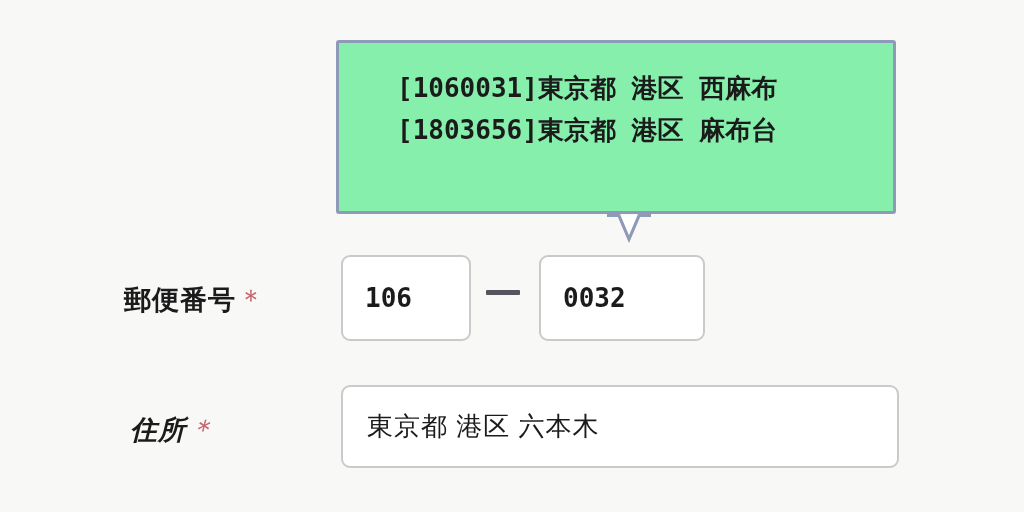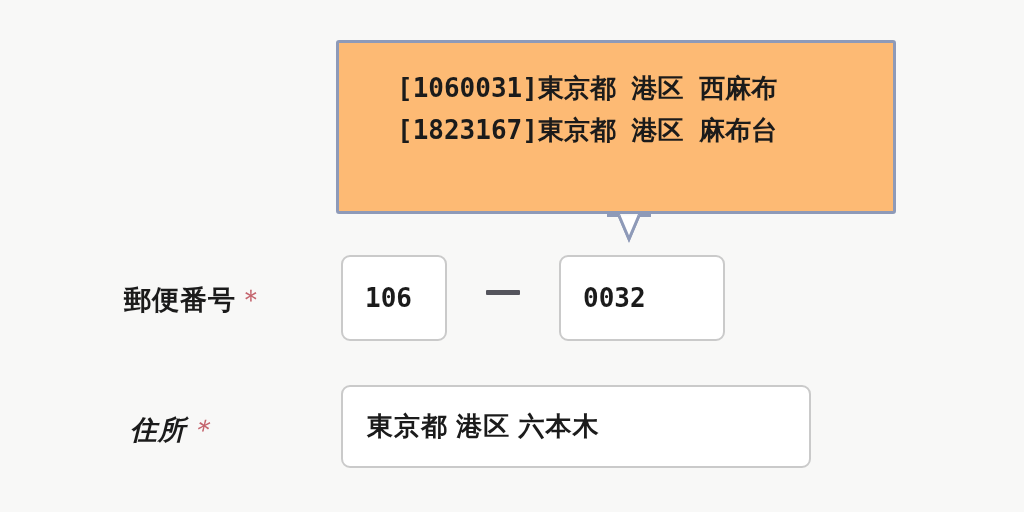--- a/index.html
+++ b/index.html
@@ -22,21 +22,21 @@
   }
 
   
   .suggest-popup {
     position: absolute;
     left: 336px;
     top: 40px;
     width: 560px;
     height: 174px;
     box-sizing: border-box;
-    background: #fdba74;
+    background: #86efac;
     border: 3px solid #8e9ab8;
     border-radius: 3px;
   }
 
   .suggest-list {
     position: absolute;
     left: 58px;
     top: 24px;
     margin: 0;
     padding: 0;
@@ -97,40 +97,39 @@
     display: flex;
     align-items: center;
     padding: 0 0 0 22px;
     white-space: pre;
     outline: none;
   }
 
   #input-postal-first {
     left: 341px;
     top: 255px;
-    width: 106px;
+    width: 130px;
     height: 86px;
   }
 
   #input-postal-second {
     left: 539px;
     top: 255px;
     width: 166px;
     height: 86px;
-    margin-left: 20px;
   }
 
   #input-address {
     left: 341px;
     top: 385px;
-    width: 470px;
+    width: 558px;
     height: 83px;
     font-family: "Liberation Sans", "DejaVu Sans", sans-serif;
     font-size: 26px;
-    font-weight: 700;
+    font-weight: 400;
     letter-spacing: 1px;
     padding-left: 24px;
   }
 
   .postal-separator {
     position: absolute;
     left: 486px;
     top: 290px;
     width: 34px;
     height: 5px;
@@ -139,21 +138,21 @@
   }
 </style>
 </head>
 <body>
 
 <div id="stage">
 
   <div class="suggest-popup">
     <ul class="suggest-list">
       <li class="suggest-item">[1060031]東京都 港区 西麻布</li>
-      <li class="suggest-item">[1823167]東京都 港区 麻布台</li>
+      <li class="suggest-item">[1803656]東京都 港区 麻布台</li>
     </ul>
     <svg class="suggest-arrow" viewBox="0 0 44 30">
       <path d="M0 1.5 L12 1.5 L22 25 L32 1.5 L44 1.5" fill="none" stroke="#8e9ab8" stroke-width="3" stroke-linejoin="miter" stroke-linecap="butt"></path>
       <path d="M12 1.5 L22 25 L32 1.5 Z" fill="#ffffff" stroke="none"></path>
       <path d="M12 1.5 L22 25 L32 1.5" fill="none" stroke="#8e9ab8" stroke-width="3" stroke-linejoin="miter"></path>
     </svg>
   </div>
 
   <div class="field-label" id="label-postal">
     <span>郵便番号</span>

